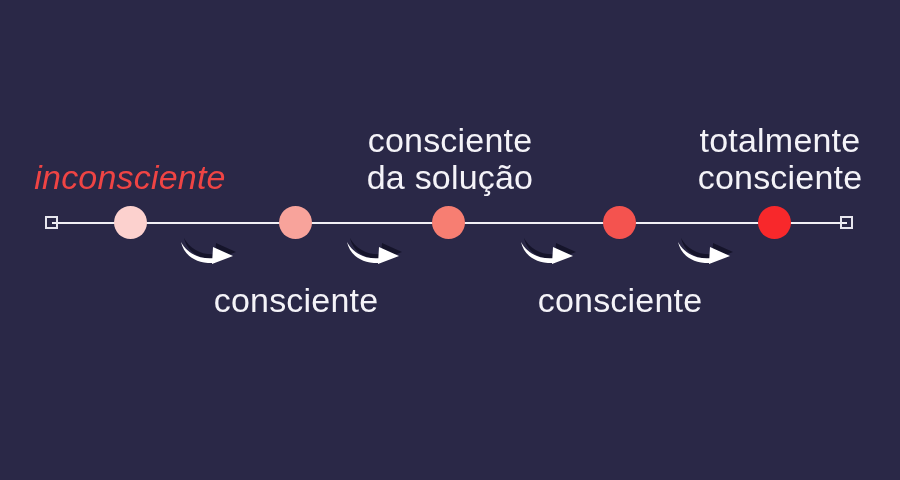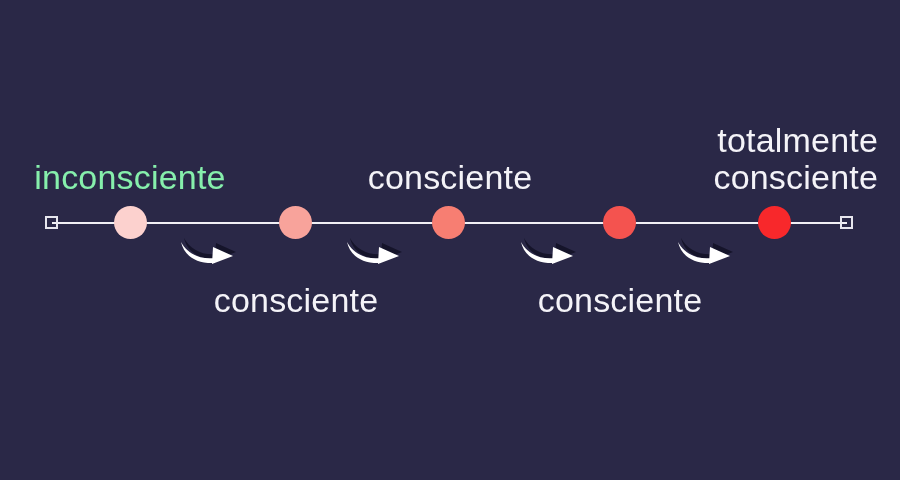--- a/index.html
+++ b/index.html
@@ -46,41 +46,42 @@
     line-height: 37px;
     font-weight: 400;
     letter-spacing: 0.2px;
   }
   .stage-label.above { bottom: 284px; }
   .stage-label.below { top: 282px; }
   .stage-label.l1 { left: 10px; }
   .stage-label.l2 { left: 176px; }
   .stage-label.l3 { left: 330px; }
   .stage-label.l4 { left: 500px; }
-  .stage-label.l5 { left: 638px; text-align: right; }
+  .stage-label.l5 { left: 660px; }
   .arrow {
     position: absolute;
     top: 236px;
     width: 58px; height: 30px;
   }
   .arrow.a1 { left: 179px; }
   .arrow.a2 { left: 345px; }
   .arrow.a3 { left: 519px; }
   .arrow.a4 { left: 676px; }
 </style>
 </head>
 <body>
 
 <div class="canvas" style="background-color: rgb(42, 40, 71);">
 
-  <div class="stage-label above l1" style="color: #86efac;">
+  <div class="stage-label above l1" style="color: #ef4444; font-style: italic;">
     <div>inconsciente</div>
   </div>
   <div class="stage-label above l3" style="color: rgb(244, 243, 248);">
     <div>consciente</div>
+    <div>da solução</div>
   </div>
   <div class="stage-label above l5" style="color: rgb(244, 243, 248);">
     <div>totalmente</div>
     <div>consciente</div>
   </div>
 
   <div class="stage-label below l2" style="color: rgb(244, 243, 248);">
     <div>consciente</div>
   </div>
   <div class="stage-label below l4" style="color: rgb(244, 243, 248);">

